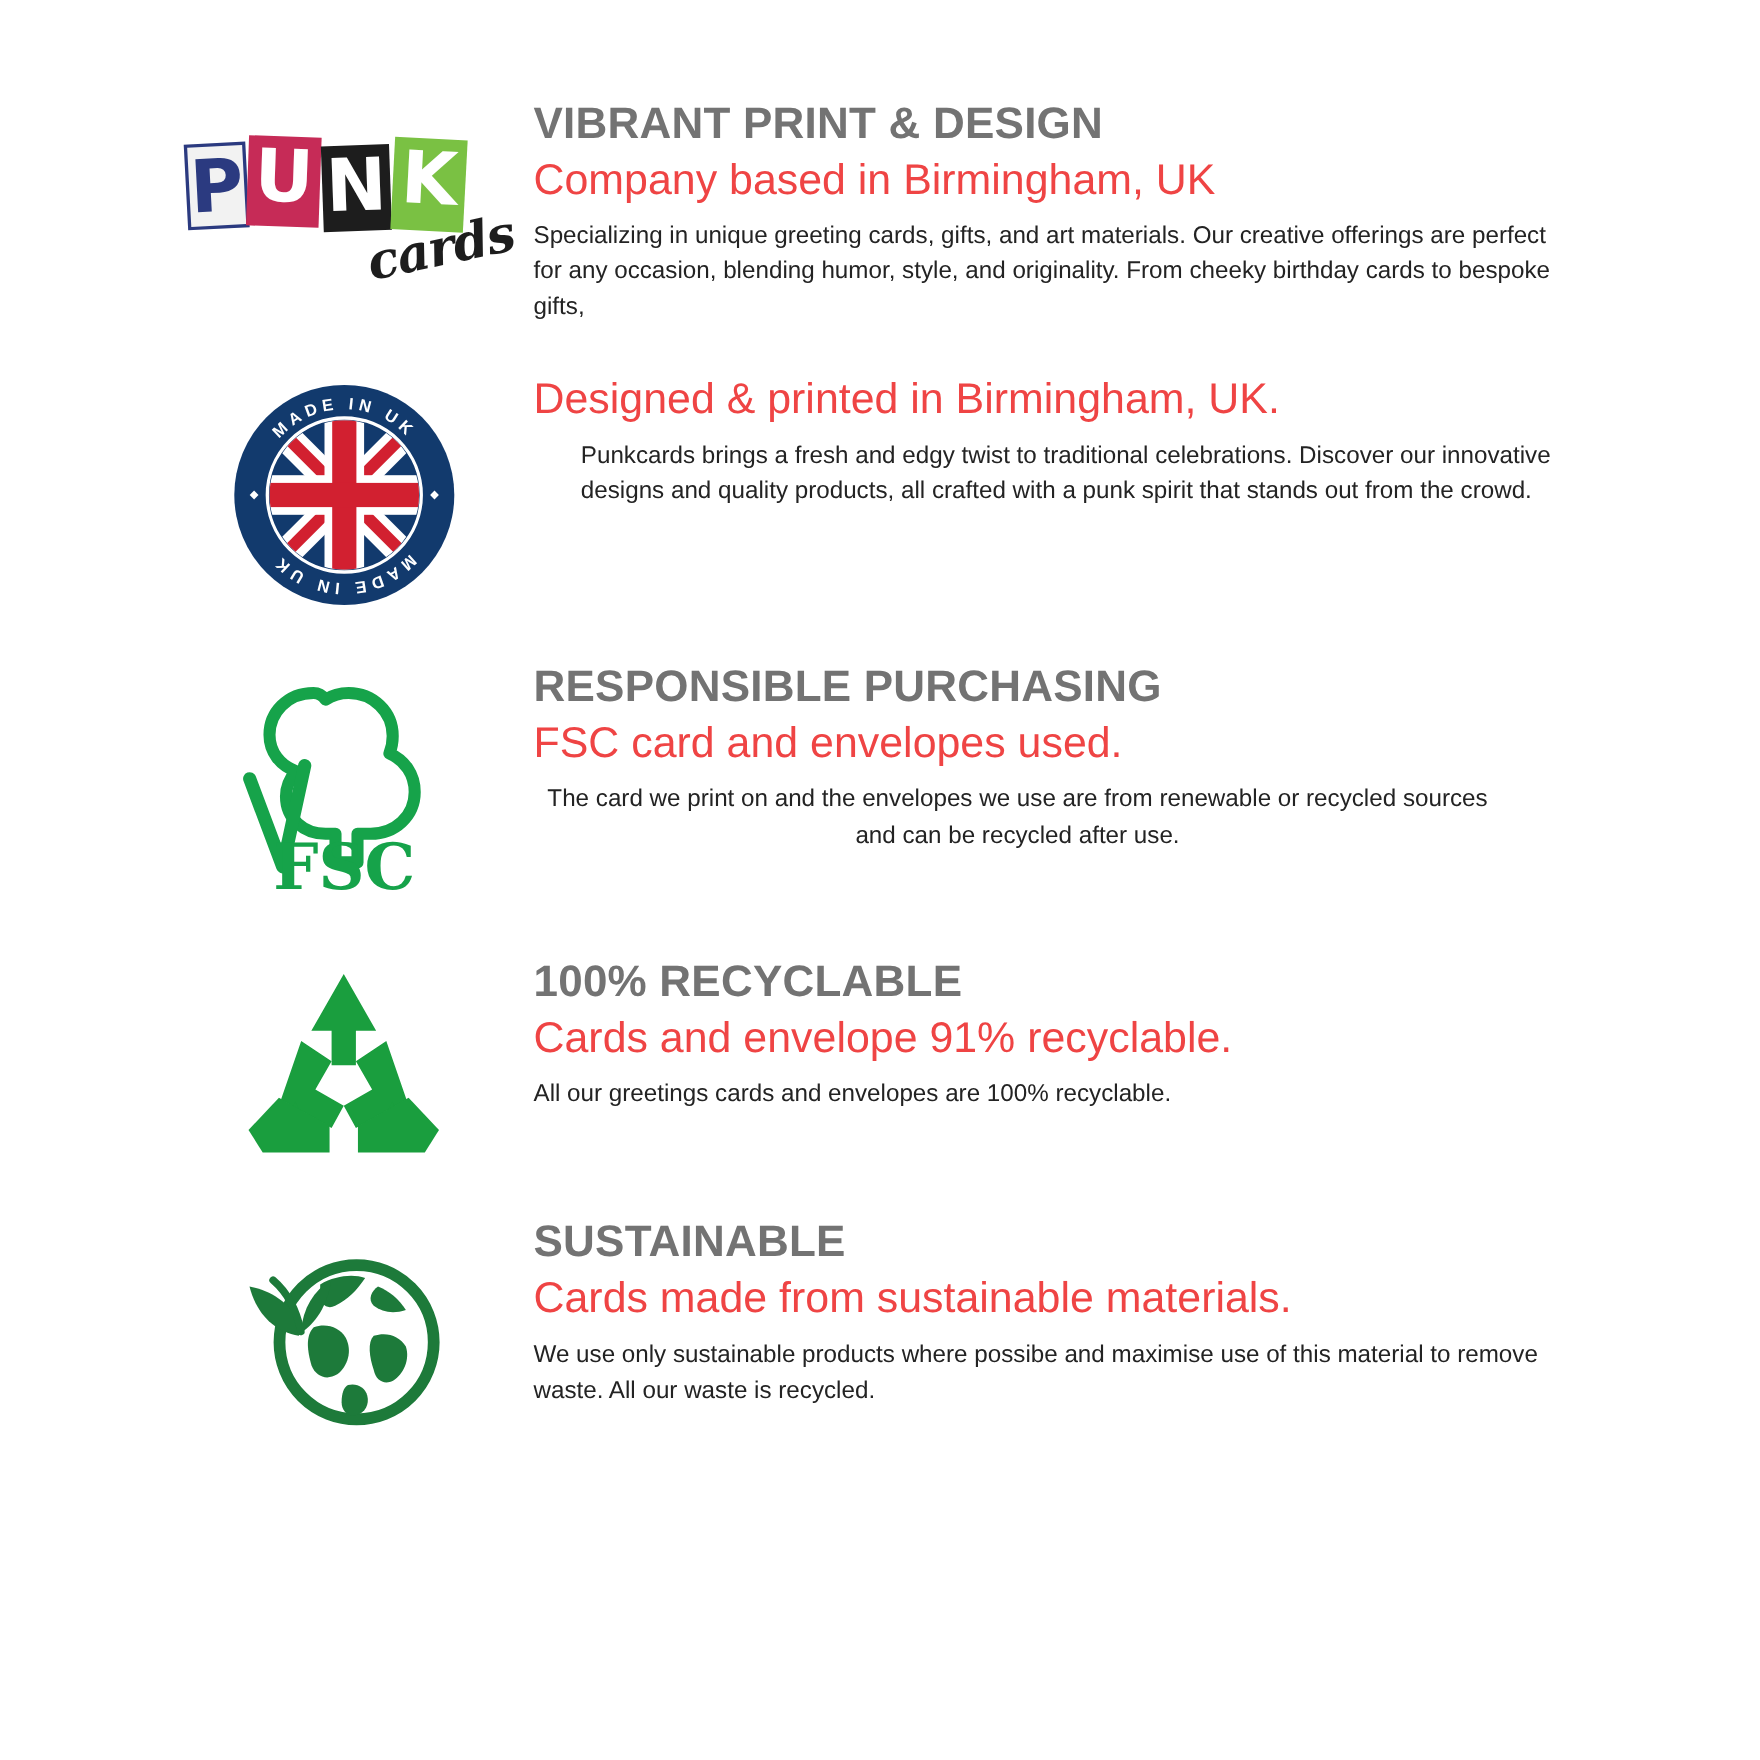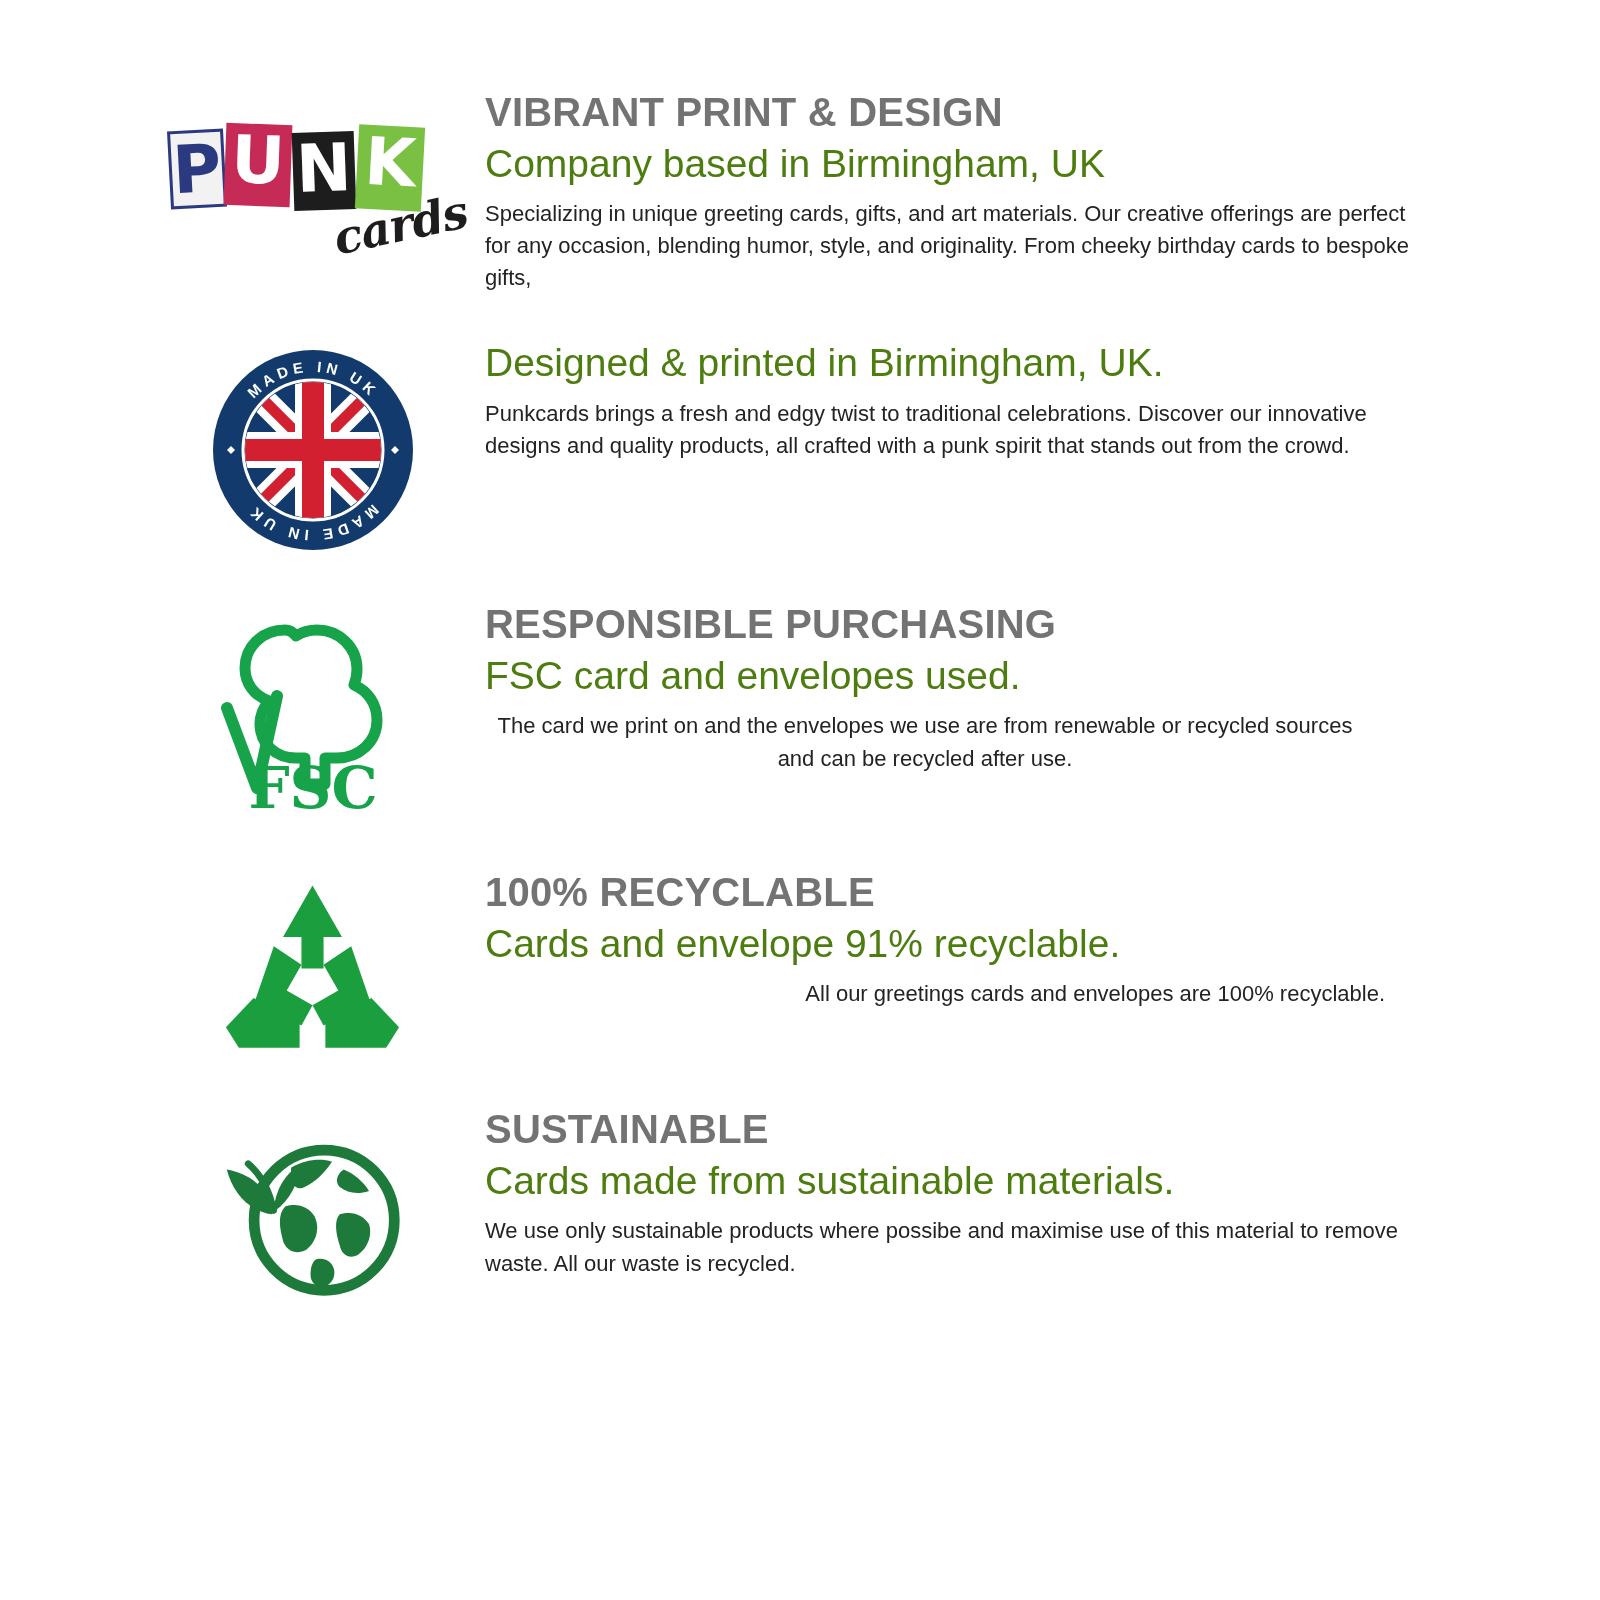--- a/index.html
+++ b/index.html
@@ -41,36 +41,36 @@
     font-size: 40px;
     font-weight: bold;
     letter-spacing: 0.2px;
     color: #737373;
     line-height: 1.12;
     margin: 0 0 6px 0;
   }
   .feat-sub {
     font-size: 39px;
     font-weight: normal;
-    color: #4d7c0f;
+    color: #ef4444;
     line-height: 1.16;
     margin: 0 0 12px 0;
   }
   .feat-body {
     font-size: 22px;
     line-height: 1.46;
     color: #232323;
     margin: 0;
     max-width: 960px;
   }
   .row-1 .icon-cell { padding-top: 22px; }
   .row-1 .feat-body { max-width: 940px; }
-  .row-2 .feat-body { max-width: 955px; }
+  .row-2 .feat-body { max-width: 955px; margin-left: 43px; }
   .row-3 .feat-body { max-width: 880px; text-align: center; }
-  .row-4 .feat-body { max-width: 900px; text-align: right; }
+  .row-4 .feat-body { max-width: 900px; }
   .row-5 .feat-body { max-width: 920px; }
 
   .row-2 { margin-bottom: 52px; }
   .row-3 { margin-bottom: 58px; }
   .row-4 { margin-bottom: 52px; }
   .row-5 { margin-bottom: 0; }
 
   
   .punk-logo {
     position: relative;

